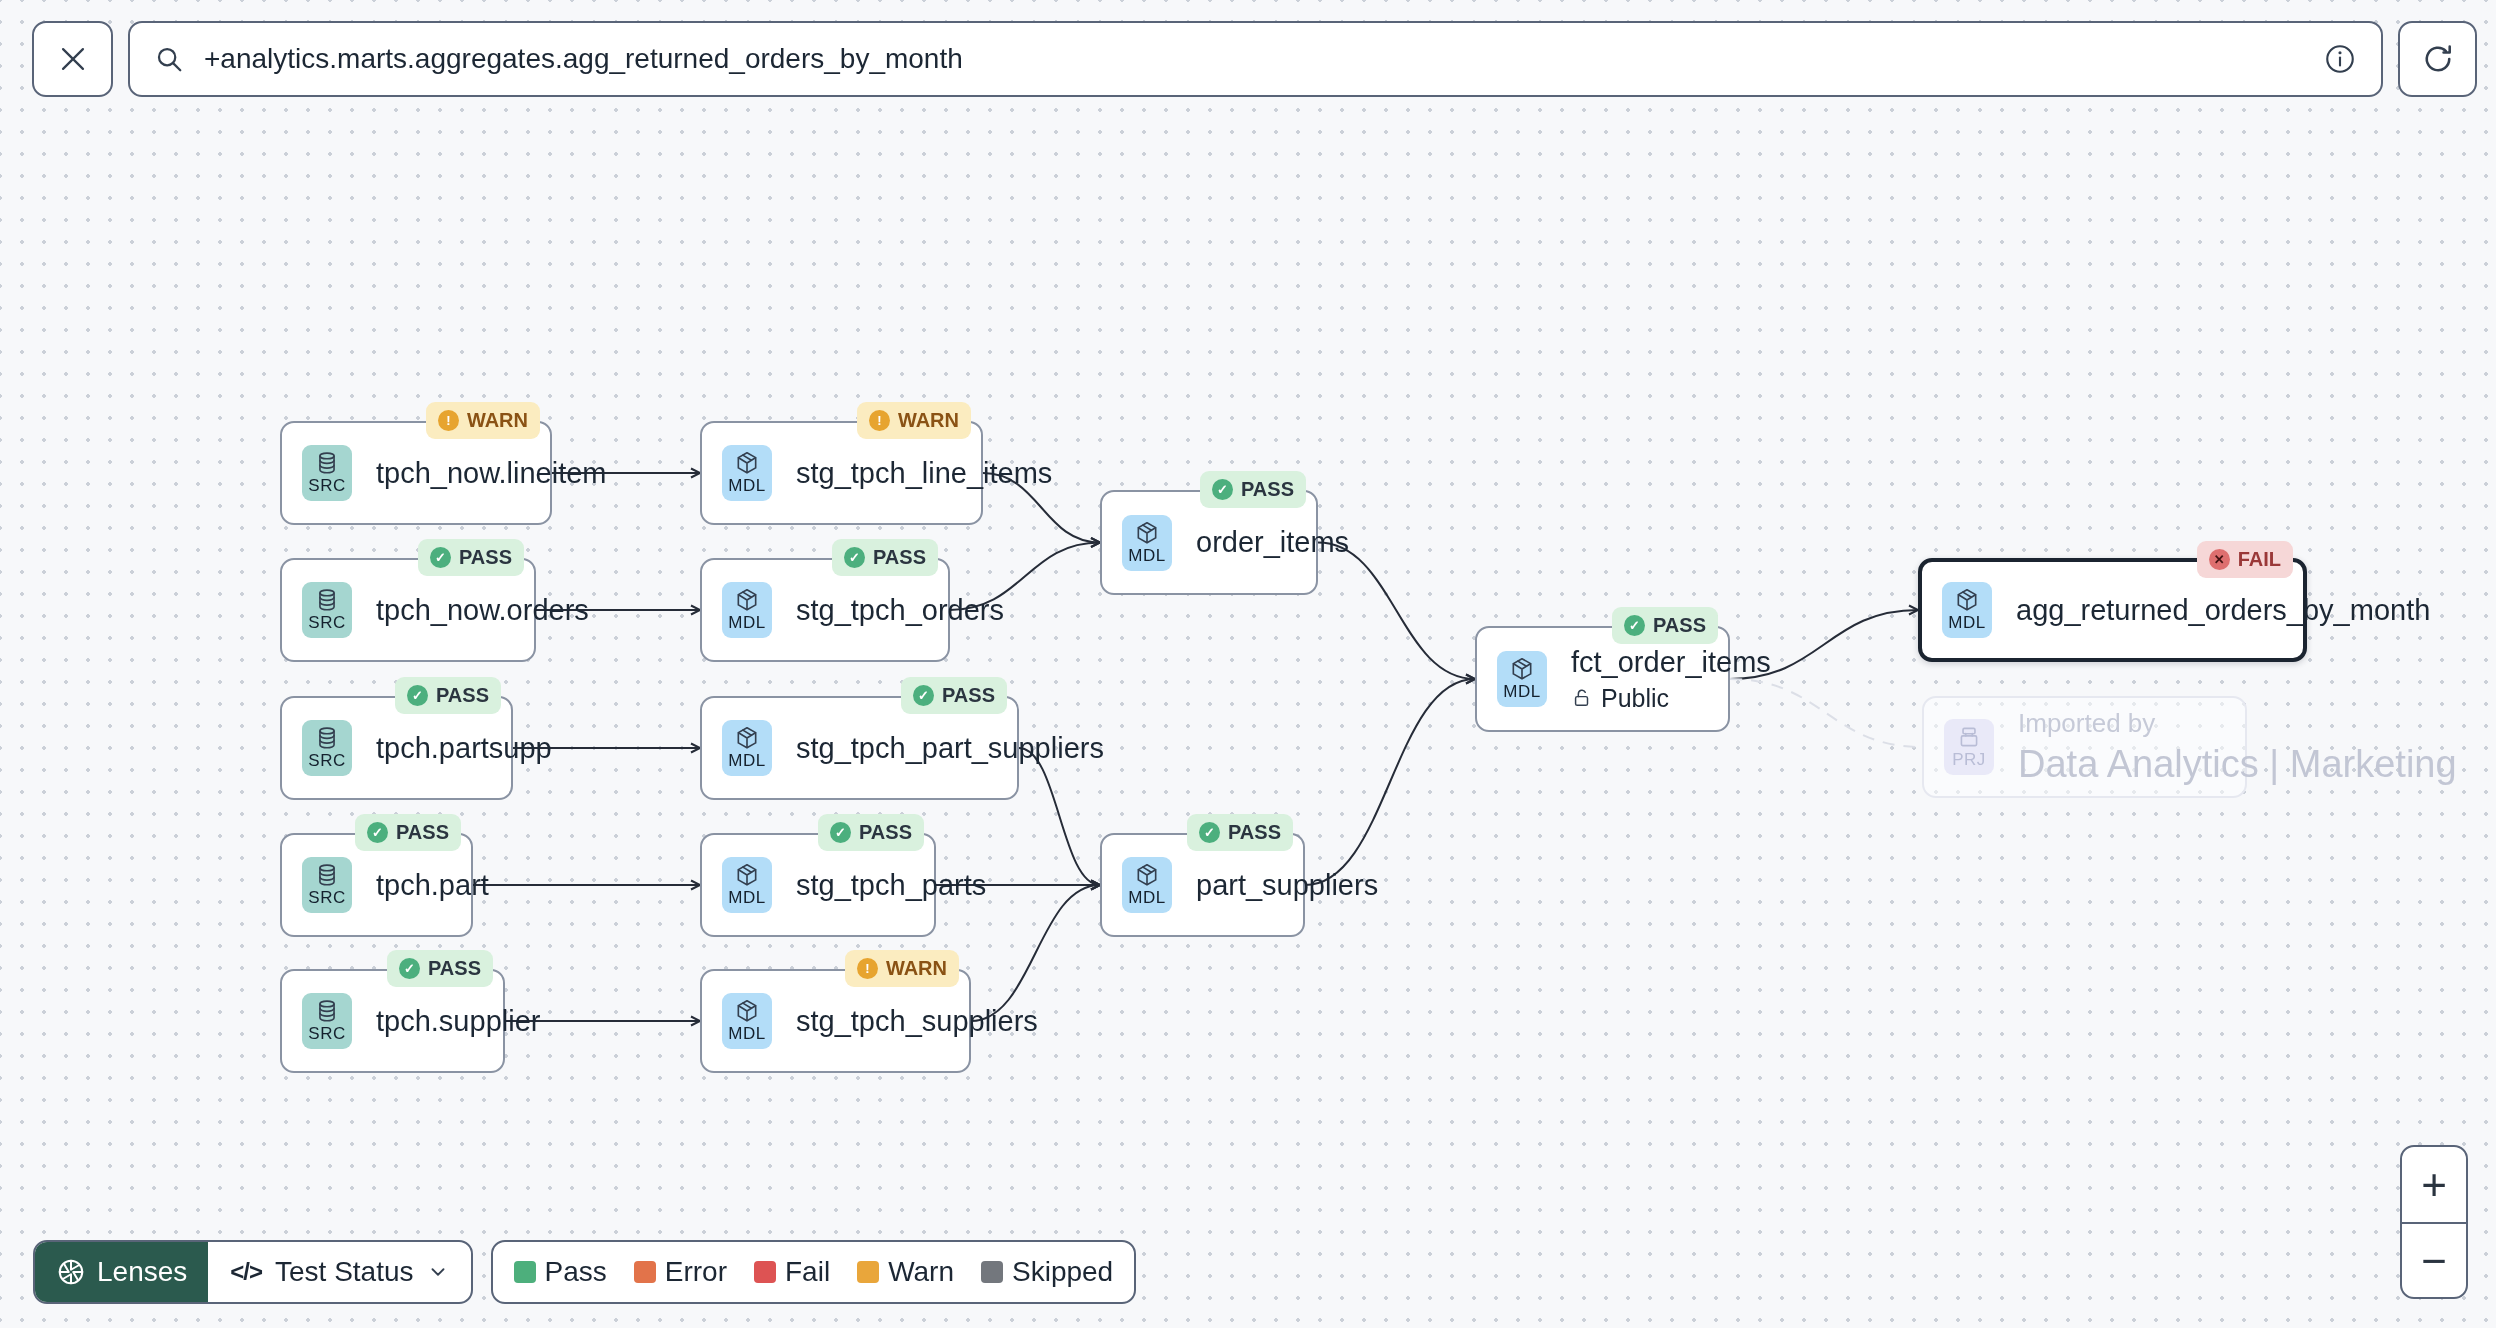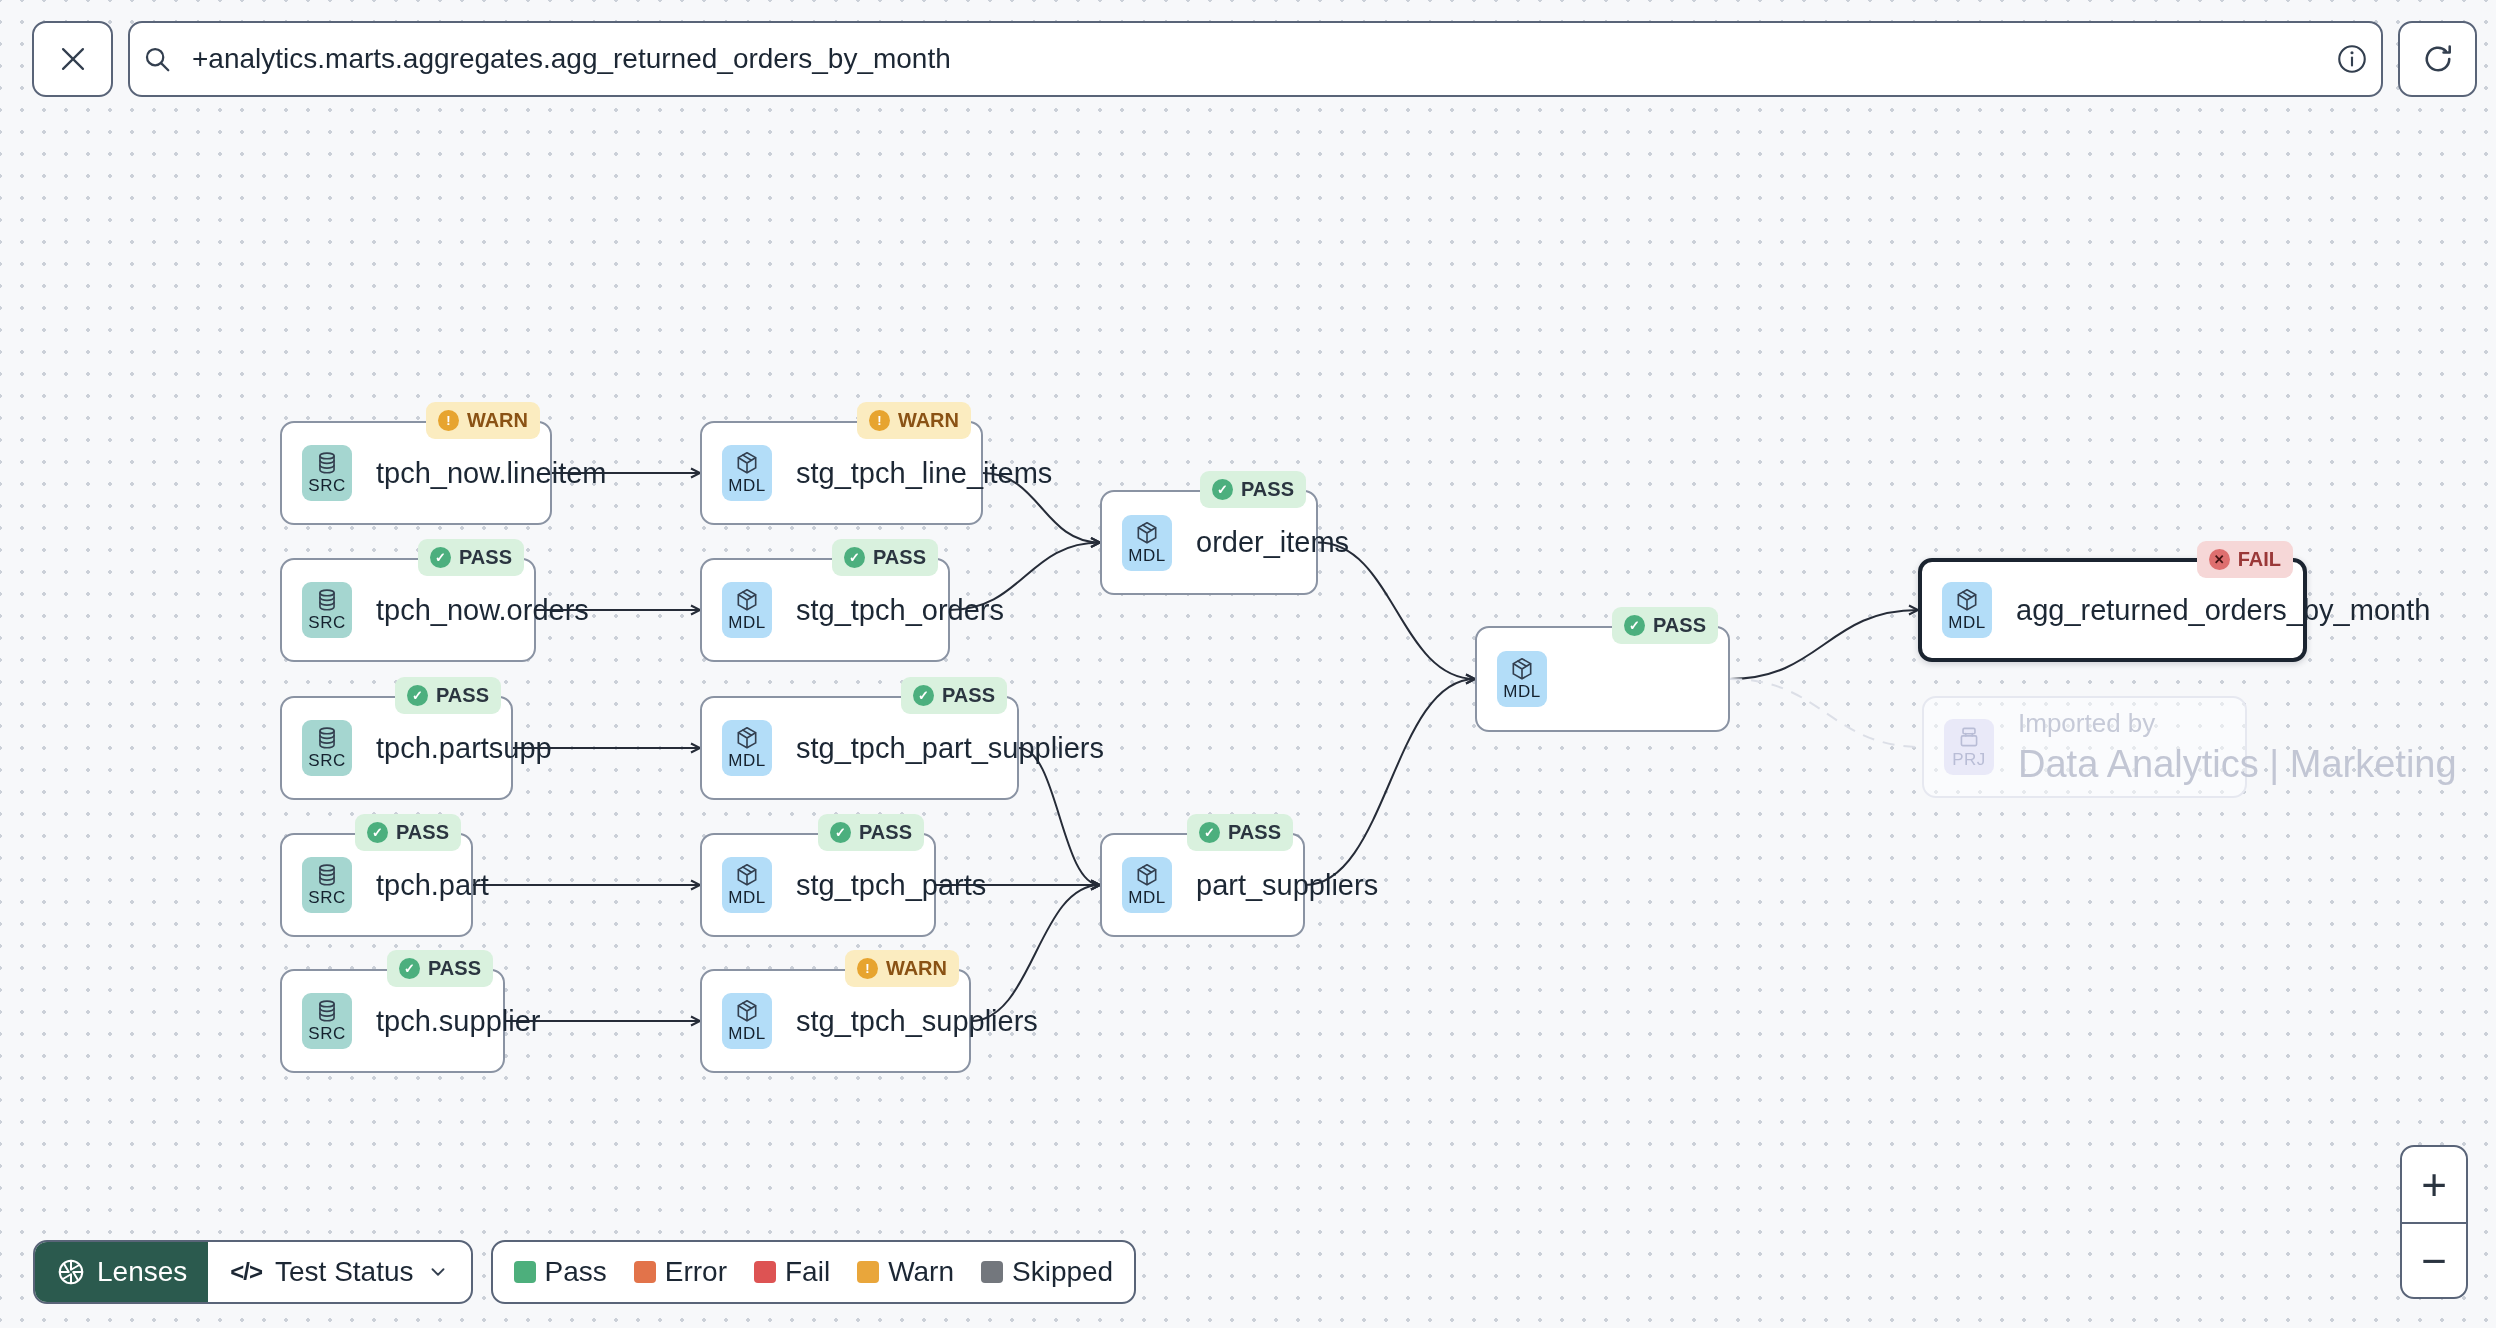--- a/index.html
+++ b/index.html
@@ -11,21 +11,21 @@
     background-size:22px 22px; background-position:11px 11px;
     font-family:"Liberation Sans", sans-serif; color:#1c2734;
   }
   svg.icon { display:block; stroke:#333f4f; fill:none; stroke-width:1.8; stroke-linecap:round; stroke-linejoin:round; }
 
   
   .topbar { position:absolute; left:32px; top:21px; right:19px; height:76px; display:flex; gap:15px; z-index:30; }
   .tb-btn { background:#fff; border:2px solid #596478; border-radius:14px; display:flex; align-items:center; justify-content:center; }
   .close-btn { width:81px; flex:none; }
   .crumb { padding:0 34px; font-size:28px; white-space:nowrap; }
-  .searchbox { flex:1; display:flex; align-items:center; padding:0 12px; gap:18px; justify-content:flex-start; }
+  .searchbox { flex:1; display:flex; align-items:center; padding:0 24px; gap:18px; justify-content:flex-start; }
   .searchbox input { border:none; outline:none; flex:1; font-size:28px; background:transparent; color:#1c2734; font-family:"Liberation Sans", sans-serif; }
   .refresh-btn { width:79px; flex:none; }
 
   
   .canvas { position:absolute; inset:0; }
   #edge-layer { position:absolute; left:0; top:0; width:2496px; height:1328px; }
   #edge-layer path { fill:none; stroke:#262c38; stroke-width:2; }
   #edge-layer path.ghost { stroke:#dcdfe7; stroke-dasharray:12 9; }
 
   .node { position:absolute; background:#fff; border:2px solid #8a93a3; border-radius:14px;
@@ -226,20 +226,30 @@
           <span>PASS</span>
         </div>
         <div class="tile MDL">
           <svg class="icon" viewBox="0 0 24 24" style="stroke-width:1.5">
             <path d="M12 2.5l8 4.5v9.5l-8 4.5-8-4.5V7z"></path>
             <path d="M12 12L4.2 7.2M12 12l7.8-4.8M12 12v8.8"></path>
             <path d="M8.2 4.7l7.8 4.7"></path>
           </svg>
           <span class="k">MDL</span>
         </div>
+        <div>
+          <div class="nlabel">fct_order_items</div>
+          <div class="nsub">
+            <svg class="icon" viewBox="0 0 24 24" style="stroke-width:1.6">
+              <rect x="5" y="10.5" width="13" height="9.5" rx="1.8"></rect>
+              <path d="M8 10.5V7.5a4 4 0 0 1 7.6-1.7"></path>
+            </svg>
+            <span>Public</span>
+          </div>
+        </div>
       </div>
       <div class="node selected" style="left: 1918px; top: 558px; width: 389px; height: 104px;">
         <div class="badge fail">
           <span class="ic">✕</span>
           <span>FAIL</span>
         </div>
         <div class="tile MDL">
           <svg class="icon" viewBox="0 0 24 24" style="stroke-width:1.5">
             <path d="M12 2.5l8 4.5v9.5l-8 4.5-8-4.5V7z"></path>
             <path d="M12 12L4.2 7.2M12 12l7.8-4.8M12 12v8.8"></path>

